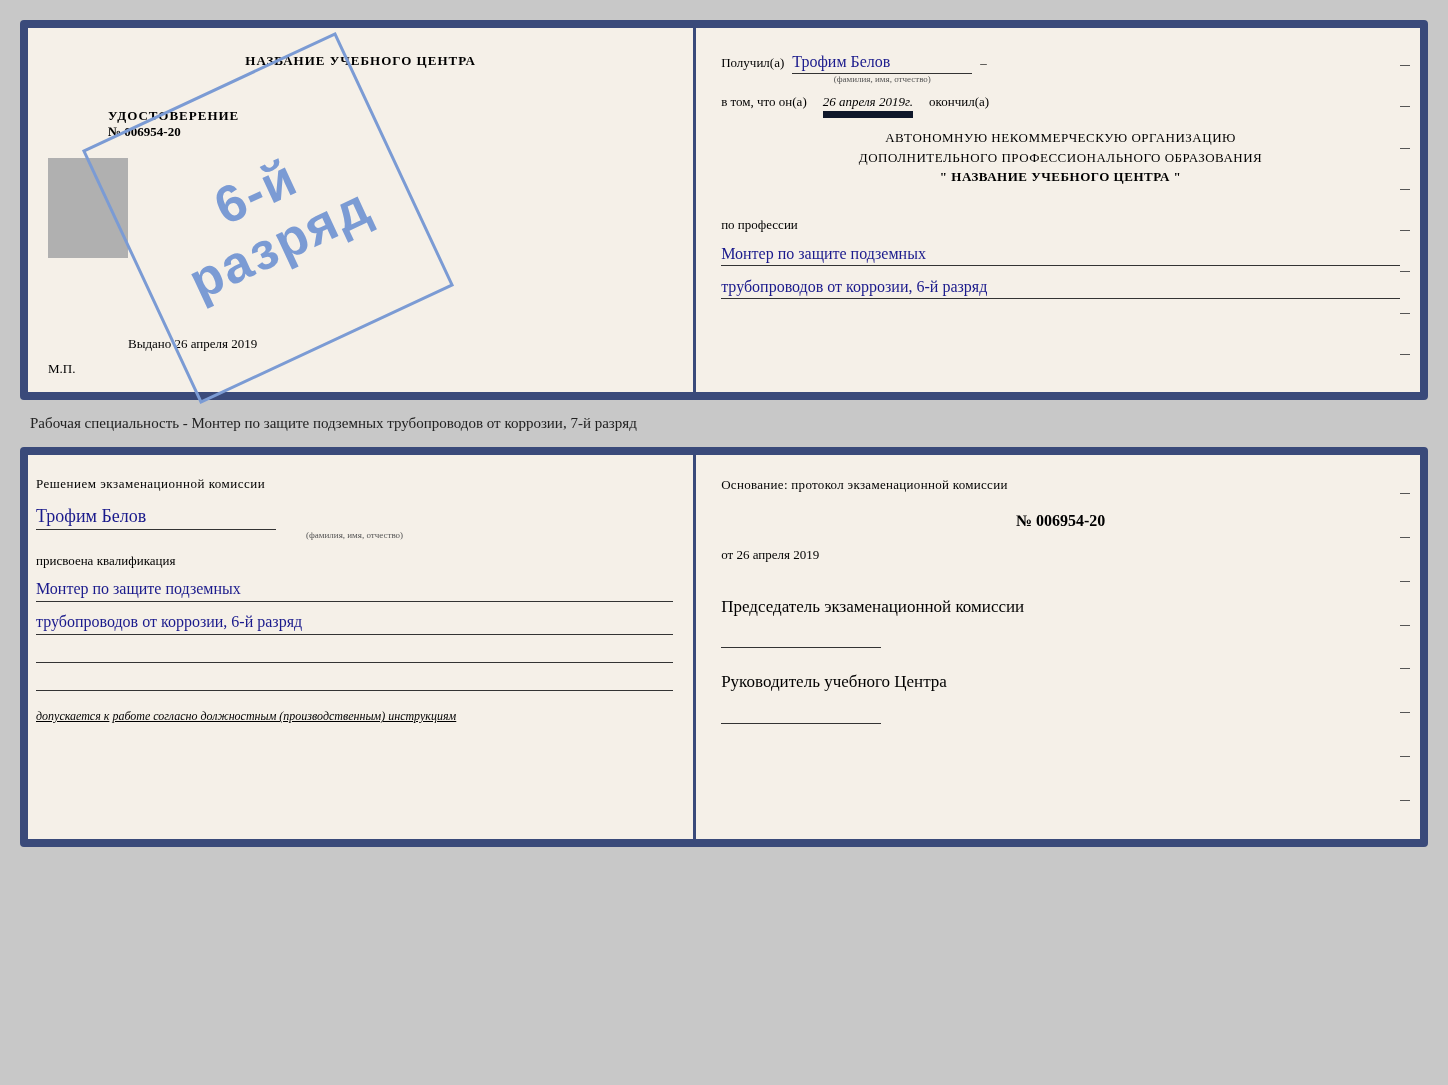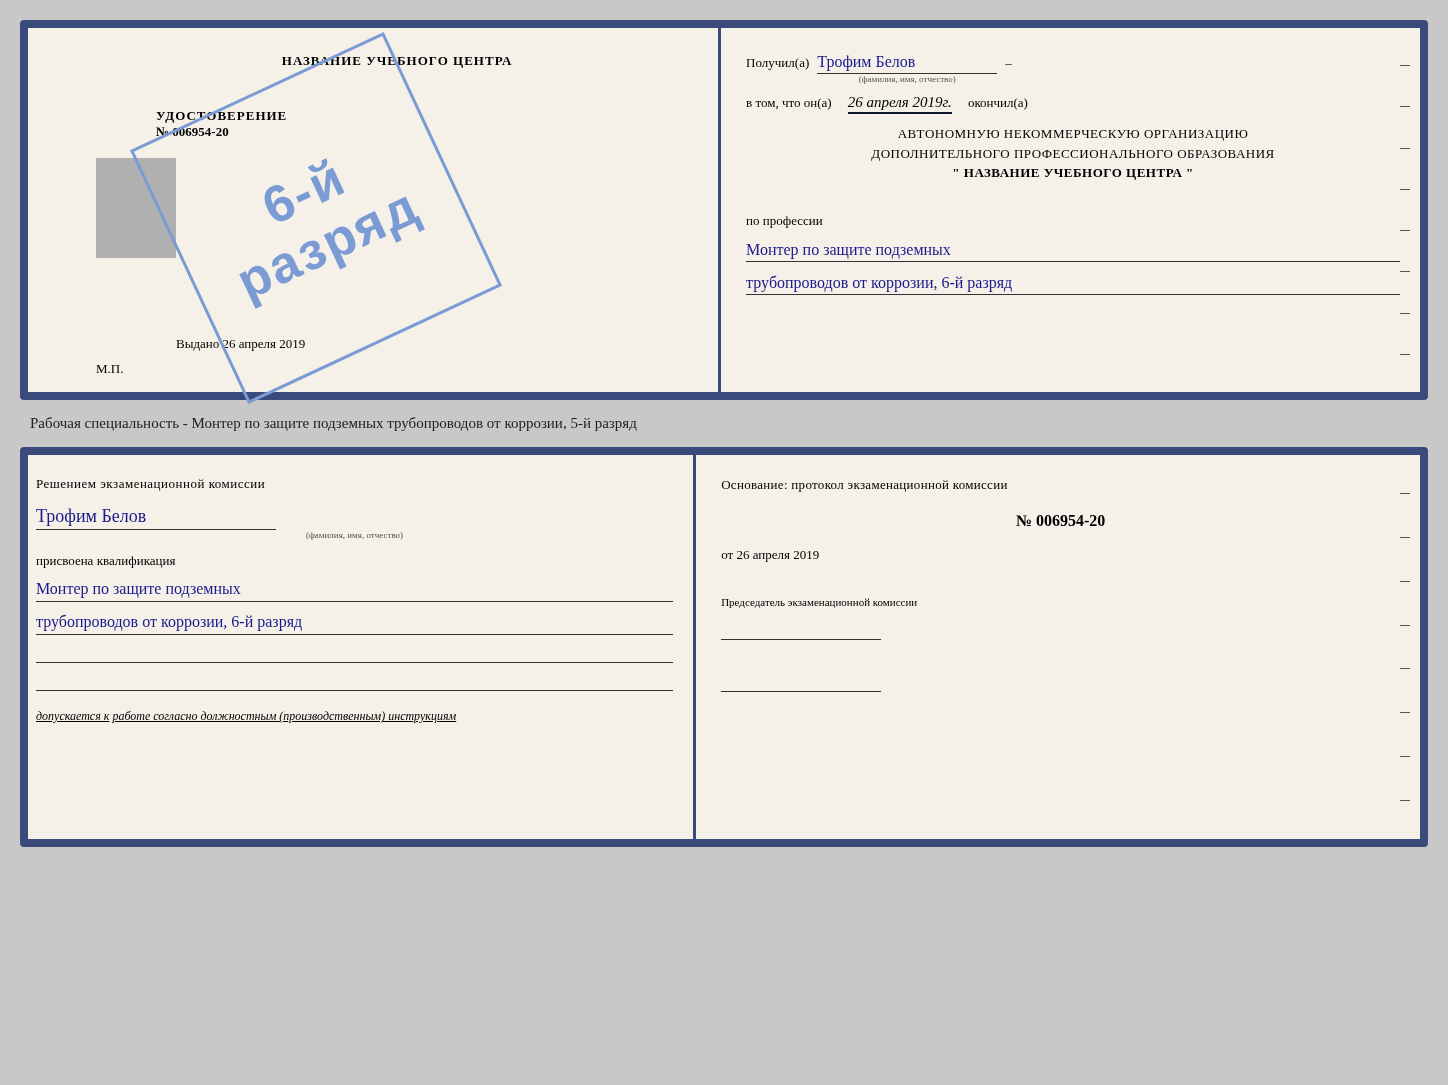--- a/index.html
+++ b/index.html
@@ -19,21 +19,20 @@
 
     
     .certificate-book {
       display: flex;
       width: 100%;
       background: #f5f0e8;
       border: 8px solid #3a4a7a;
       border-radius: 4px;
       position: relative;
       min-height: 380px;
-      padding-left: 48px;
     }
 
     .cert-left {
       width: 48%;
       border-right: 3px solid #3a4a7a;
       padding: 20px 20px 15px 20px;
       position: relative;
       display: flex;
       flex-direction: column;
       align-items: center;
@@ -152,23 +151,23 @@
 
     .cert-date-line {
       display: flex;
       align-items: baseline;
       gap: 16px;
       font-size: 13px;
     }
 
     .cert-date-value {
       font-style: italic;
-      border-bottom: 2px solid #0f172a;
+      border-bottom: 7px solid #0f172a;
       padding-bottom: 1px;
-      font-size: 15px;
+      font-size: 13px;
     }
 
     .cert-org-block {
       font-size: 13px;
       line-height: 1.5;
       text-align: center;
       letter-spacing: 0.5px;
     }
 
     .cert-profession-label {
@@ -305,21 +304,21 @@
     .bottom-protocol-date {
       font-size: 13px;
       margin-bottom: 10px;
     }
 
     .bottom-signature-block {
       margin-top: 10px;
     }
 
     .bottom-signature-title {
-      font-size: 11px;
+      font-size: 17px;
       line-height: 1.4;
     }
 
     .bottom-signature-line {
       border-bottom: 1px solid #333;
       height: 25px;
       width: 160px;
       margin-top: 5px;
     }
 
@@ -414,21 +413,21 @@
         <div class="side-deco-line"></div>
         <div class="side-deco-line"></div>
         <div class="side-deco-line"></div>
         <div class="side-deco-line"></div>
         <div class="side-deco-line"></div>
       </div>
 
     </div>
   </div>
 
-  <div class="middle-text">Рабочая специальность - Монтер по защите подземных трубопроводов от коррозии, 5-й разряд</div>
+  <div class="middle-text">Рабочая специальность - Монтер по защите подземных трубопроводов от коррозии, 7-й разряд</div>
 
   <div class="bottom-book">
 
     <div class="bottom-left">
 
       <div class="bottom-section-title">Решением экзаменационной комиссии</div>
 
       <div style="display:flex;flex-direction:column;align-items:flex-start;margin-top:5px;">
         <span class="bottom-name-handwritten" style="min-width:240px;">Трофим Белов</span>
         <span class="bottom-fio-hint" style="width:100%;">(фамилия, имя, отчество)</span>
@@ -462,20 +461,21 @@
         <span>от</span>
         <span>26 апреля 2019</span>
       </div>
 
       <div class="bottom-signature-block">
         <div class="bottom-signature-title">Председатель экзаменационной комиссии</div>
         <div class="bottom-signature-line"></div>
       </div>
 
       <div class="bottom-signature-block">
+        <div class="bottom-signature-title">Руководитель учебного Центра</div>
         <div class="bottom-signature-line"></div>
       </div>
 
       <div class="side-deco">
         <div class="side-deco-line"></div>
         <div class="side-deco-line"></div>
         <div class="side-deco-line"></div>
         <div class="side-deco-line"></div>
         <div class="side-deco-line"></div>
         <div class="side-deco-line"></div>

